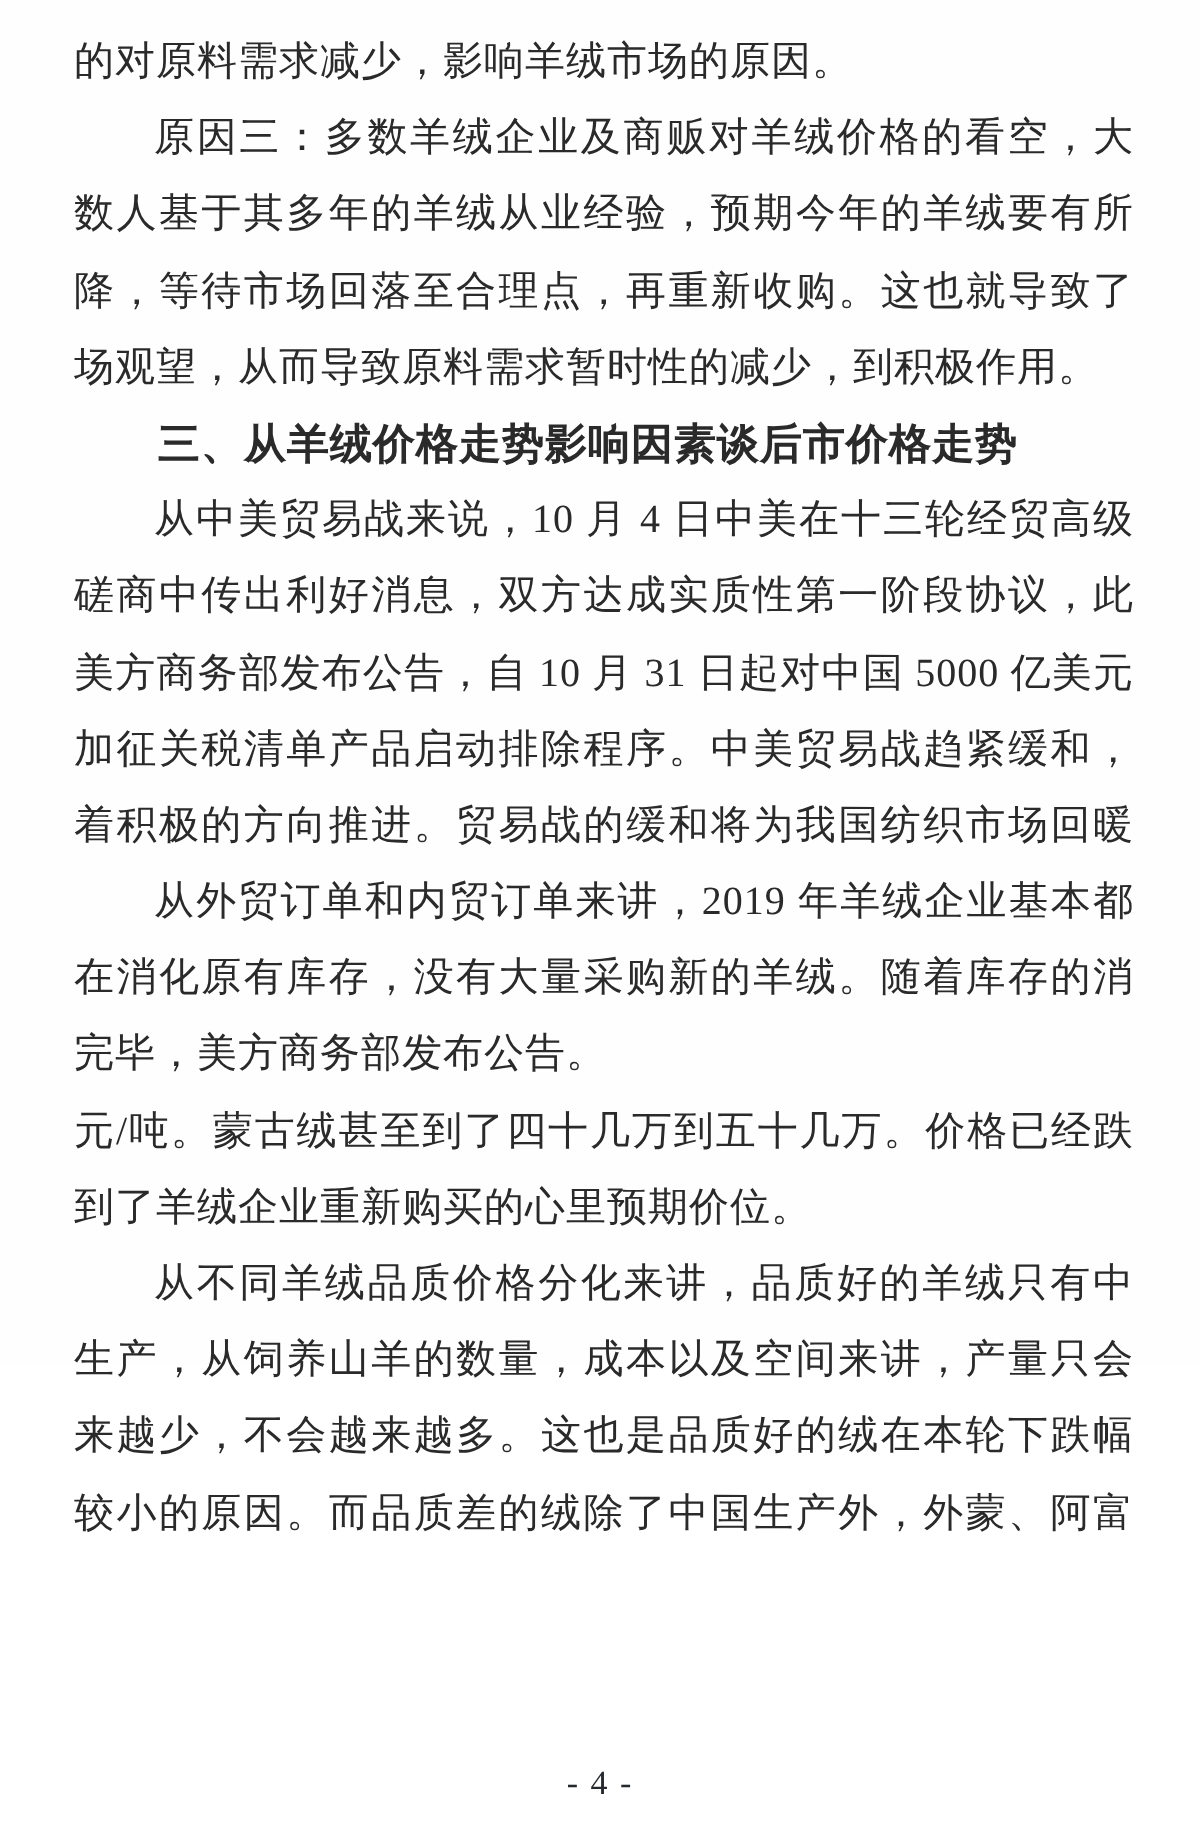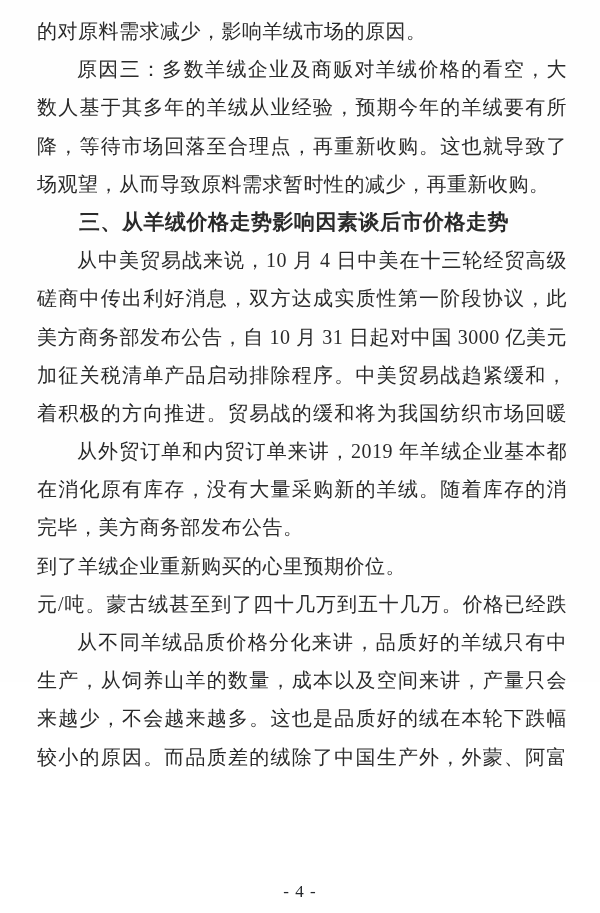--- a/index.html
+++ b/index.html
@@ -73,44 +73,44 @@
   <div class="content">
 
     <div class="paragraph">
       <div class="line plain">的对原料需求减少，影响羊绒市场的原因。</div>
     </div>
 
     <div class="paragraph">
       <div class="line indent">原因三：多数羊绒企业及商贩对羊绒价格的看空，大多</div>
       <div class="line">数人基于其多年的羊绒从业经验，预期今年的羊绒要有所下</div>
       <div class="line">降，等待市场回落至合理点，再重新收购。这也就导致了市</div>
-      <div class="line plain">场观望，从而导致原料需求暂时性的减少，再重新收购。</div>
+      <div class="line plain">场观望，从而导致原料需求暂时性的减少，到积极作用。</div>
     </div>
 
     <div class="paragraph">
       <div class="line heading indent">三、从羊绒价格走势影响因素谈后市价格走势</div>
     </div>
 
     <div class="paragraph">
       <div class="line indent">从中美贸易战来说，10 月 4 日中美在十三轮经贸高级</div>
       <div class="line">磋商中传出利好消息，双方达成实质性第一阶段协议，此后，</div>
-      <div class="line">美方商务部发布公告，自 10 月 31 日起对中国 3000 亿美元</div>
+      <div class="line">美方商务部发布公告，自 10 月 31 日起对中国 5000 亿美元</div>
       <div class="line">加征关税清单产品启动排除程序。中美贸易战趋紧缓和，向</div>
       <div class="line">着积极的方向推进。贸易战的缓和将为我国纺织市场回暖起</div>
     </div>
 
     <div class="paragraph">
       <div class="line indent">从外贸订单和内贸订单来讲，2019 年羊绒企业基本都是</div>
       <div class="line">在消化原有库存，没有大量采购新的羊绒。随着库存的消化</div>
       <div class="line plain">完毕，美方商务部发布公告。</div>
     </div>
 
     <div class="paragraph">
+      <div class="line">元/吨。蒙古绒甚至到了四十几万到五十几万。价格已经跌</div>
       <div class="line plain">到了羊绒企业重新购买的心里预期价位。</div>
-      <div class="line">元/吨。蒙古绒甚至到了四十几万到五十几万。价格已经跌</div>
     </div>
 
     <div class="paragraph">
       <div class="line indent">从不同羊绒品质价格分化来讲，品质好的羊绒只有中国</div>
       <div class="line">生产，从饲养山羊的数量，成本以及空间来讲，产量只会越</div>
       <div class="line">来越少，不会越来越多。这也是品质好的绒在本轮下跌幅度</div>
       <div class="line">较小的原因。而品质差的绒除了中国生产外，外蒙、阿富汗</div>
     </div>
 
   </div>

